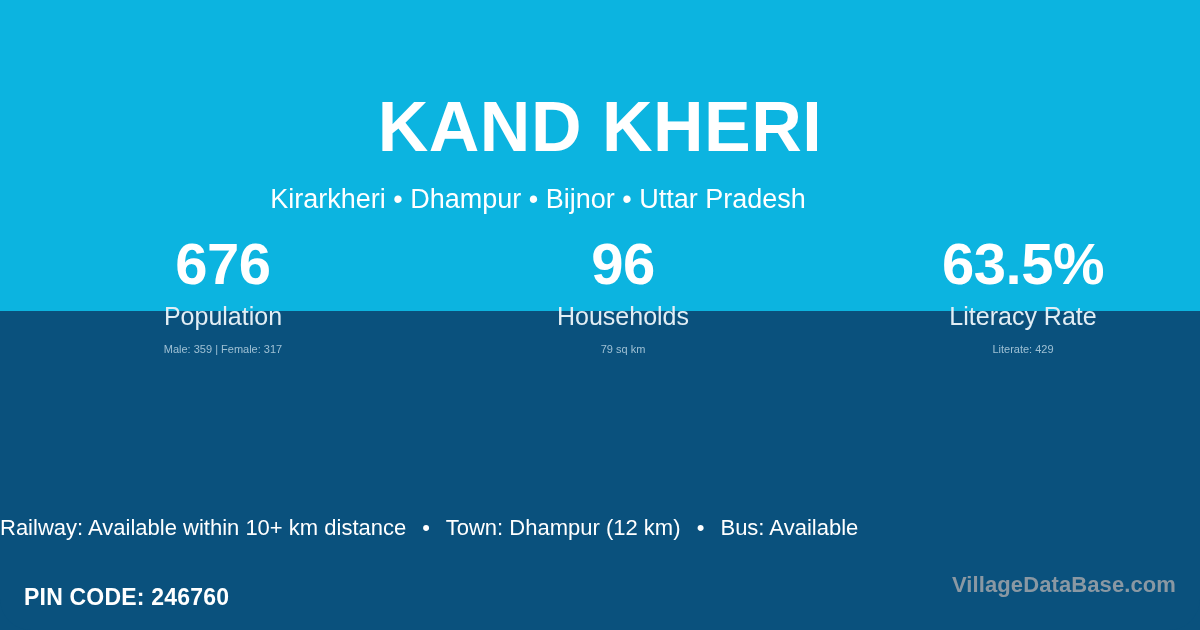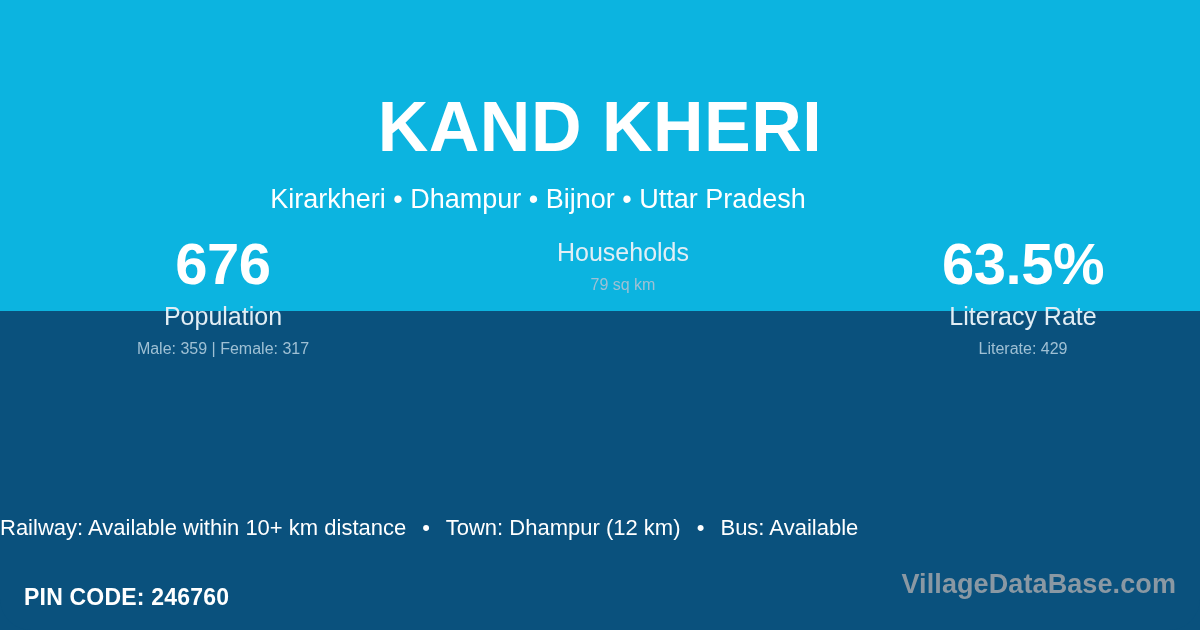--- a/index.html
+++ b/index.html
@@ -88,21 +88,21 @@
     margin-top: 5px;
     font-size: 25px;
     line-height: 30px;
     font-weight: 400;
     color: #e2eef5;
     white-space: nowrap;
   }
 
   .stat-sub {
     margin-top: 8px;
-    font-size: 16px;
+    font-size: 11px;
     line-height: 20px;
     font-weight: 400;
     color: #9fc0d4;
     white-space: nowrap;
   }
 
   
   .amenities {
     position: absolute;
     left: 0;
@@ -140,21 +140,21 @@
     font-weight: 700;
     color: #ffffff;
     letter-spacing: 0.2px;
     white-space: nowrap;
   }
 
   .brand {
     position: absolute;
     right: 24px;
     top: 19px;
-    font-size: 27px;
+    font-size: 22px;
     line-height: 27px;
     font-weight: 700;
     color: #8a98a3;
     letter-spacing: 0.1px;
     white-space: nowrap;
   }
 </style>
 </head>
 <body>
 
@@ -168,20 +168,21 @@
 
   <div class="stats">
 
     <div class="stat">
       <div class="stat-value">676</div>
       <div class="stat-label">Population</div>
       <div class="stat-sub">Male: 359 | Female: 317</div>
     </div>
 
     <div class="stat">
+      <div class="stat-value">96</div>
       <div class="stat-label">Households</div>
       <div class="stat-sub">79 sq km</div>
     </div>
 
     <div class="stat">
       <div class="stat-value">63.5%</div>
       <div class="stat-label">Literacy Rate</div>
       <div class="stat-sub">Literate: 429</div>
     </div>
 

